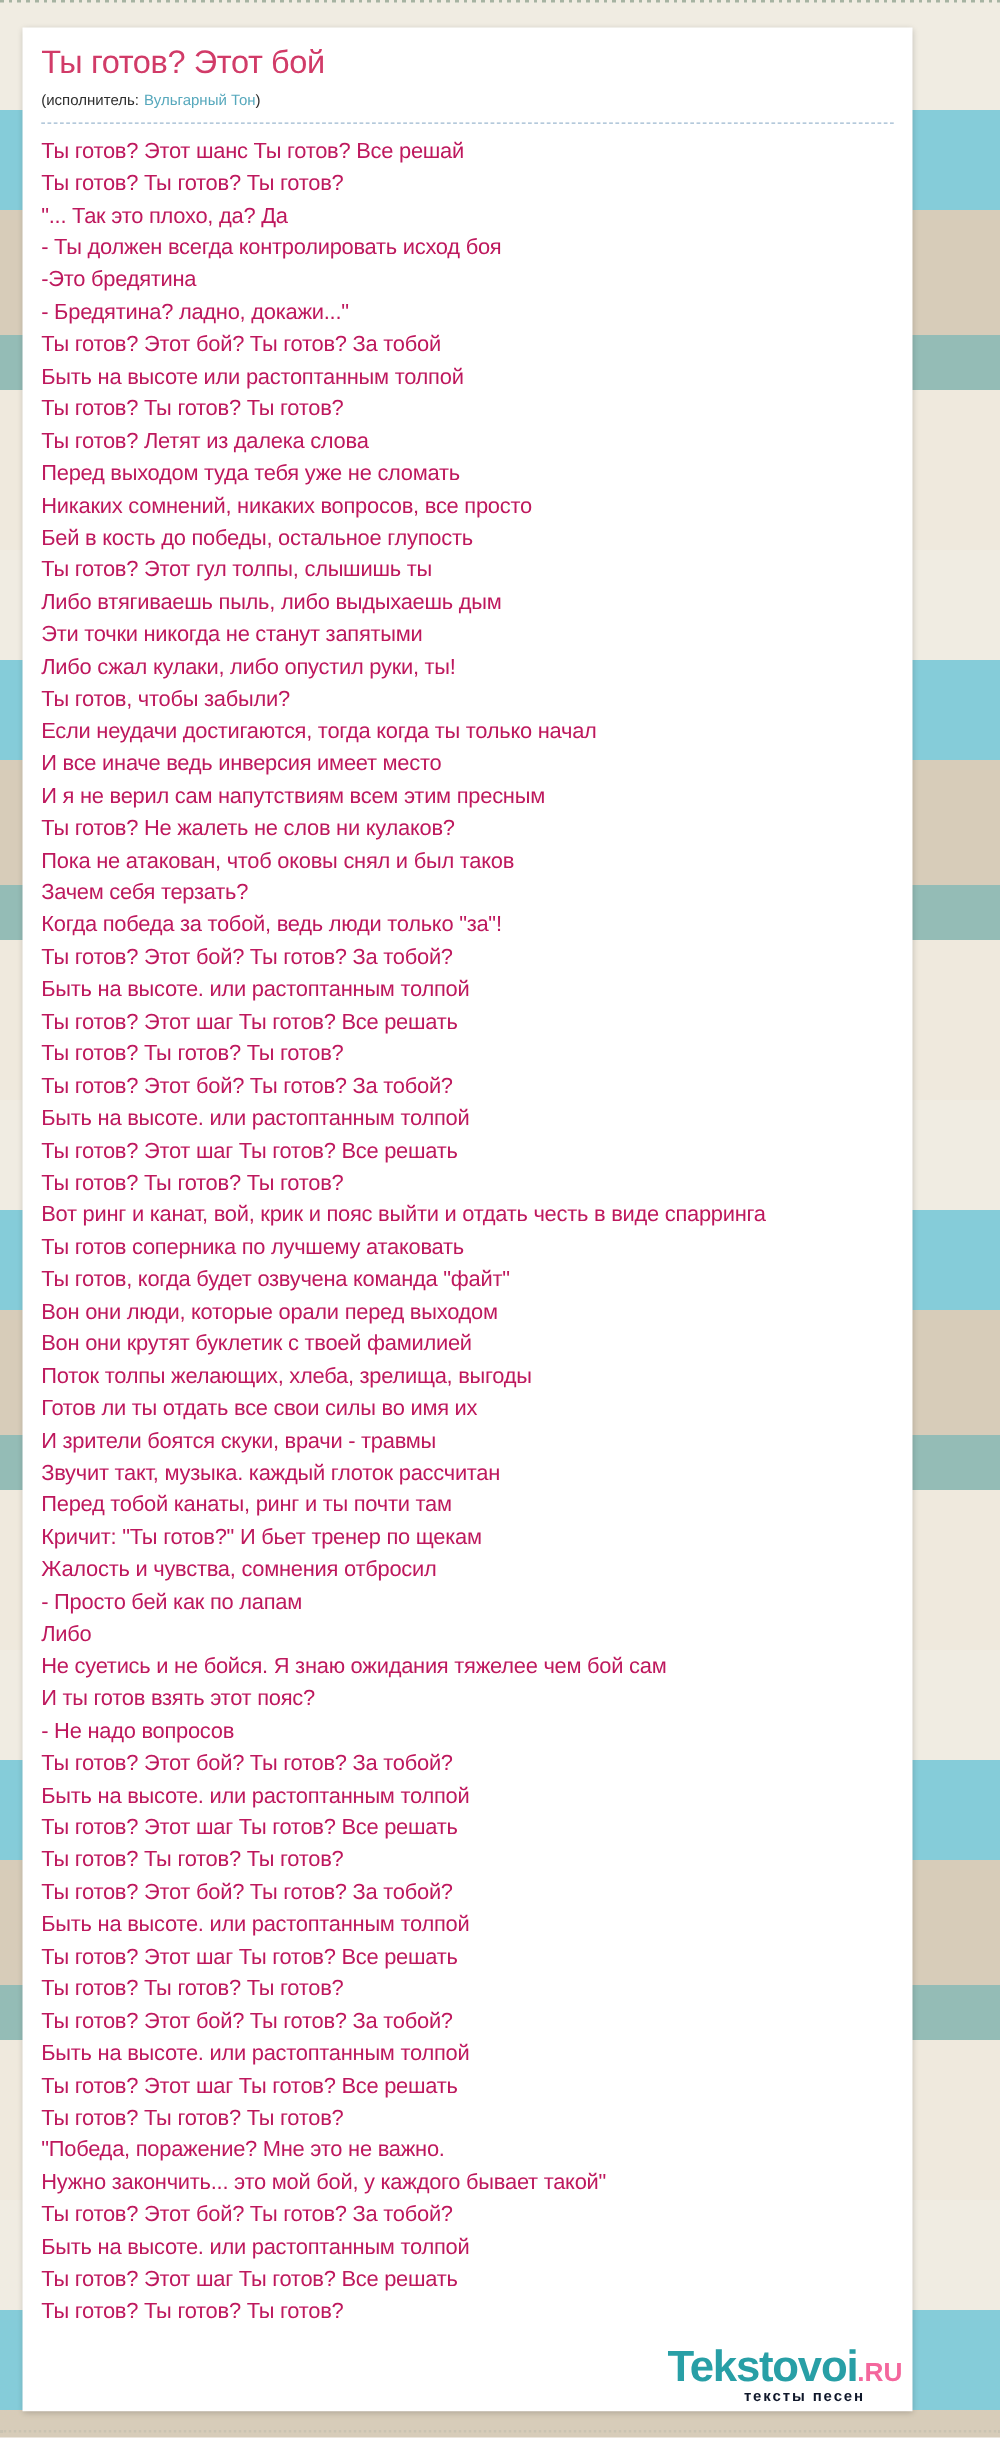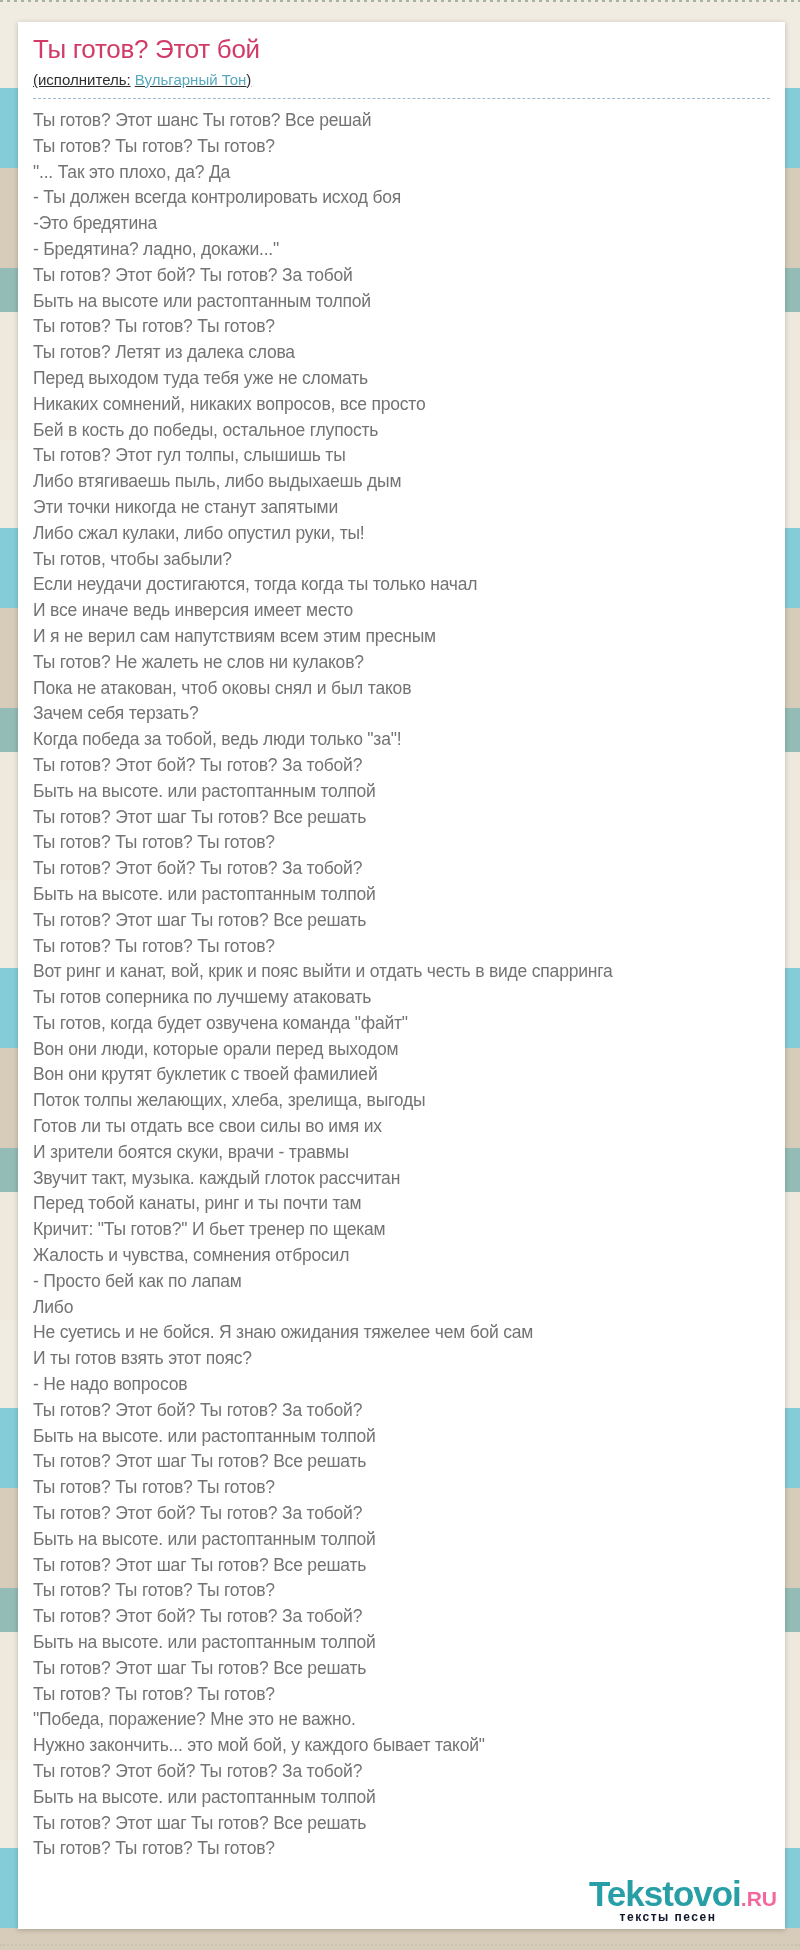--- a/index.html
+++ b/index.html
@@ -28,65 +28,64 @@
   }
   .bottom-dotted-line {
     position: absolute;
     top: 1944px; left: 0; right: 0;
     border-top: 2px dotted #c9c3b2;
   }
   .content-card {
     position: absolute;
     left: 18px;
     top: 22px;
-    width: 767px;
+    width: 712px;
     height: 1907px;
     background: #ffffff;
     box-shadow: 0 1px 5px rgba(0,0,0,0.22);
   }
   .card-inner {
     padding: 12px 15px 0 15px;
   }
   .page-title {
     margin: 0 0 7px 0;
     font-size: 26px;
     line-height: 30px;
     font-weight: normal;
     letter-spacing: -0.3px;
     color: #d13b68;
   }
   .artist-line {
-    font-size: 15px;
+    font-size: 12px;
     line-height: 18px;
     color: #2e2e2e;
     padding-bottom: 9px;
     border-bottom: 1px dashed #9cb8cf;
-    text-decoration: underline;
   }
   .artist-link {
     color: #56a8bc;
     text-decoration: none;
     margin-left: 4px;
     cursor: pointer;
   }
   .artist-close {
     color: #2e2e2e;
   }
   .lyrics-block {
     margin-top: 9px;
     font-size: 17.5px;
     line-height: 25.8px;
-    color: #737373;
+    color: #be185d;
     letter-spacing: -0.2px;
   }
   .site-logo {
     position: absolute;
     right: 8px;
     bottom: 3px;
-    text-align: center;
+    text-align: right;
     white-space: nowrap;
     cursor: pointer;
   }
   .logo-main {
     font-size: 35px;
     line-height: 30px;
     font-weight: bold;
     letter-spacing: -1px;
     color: #289fa6;
   }

